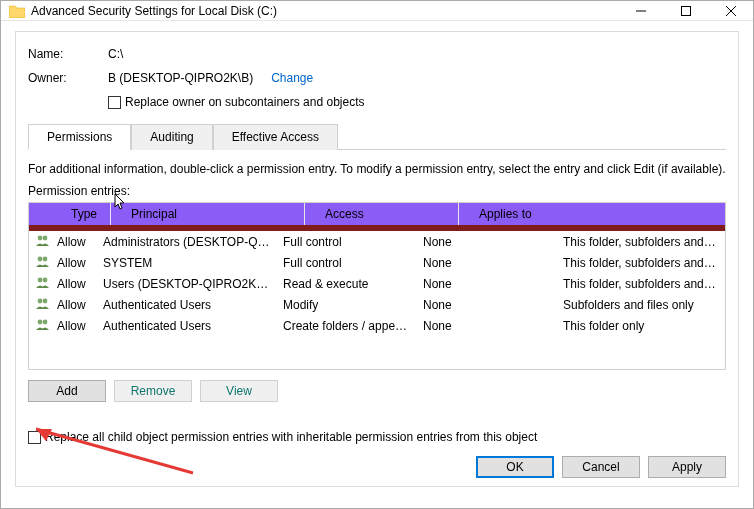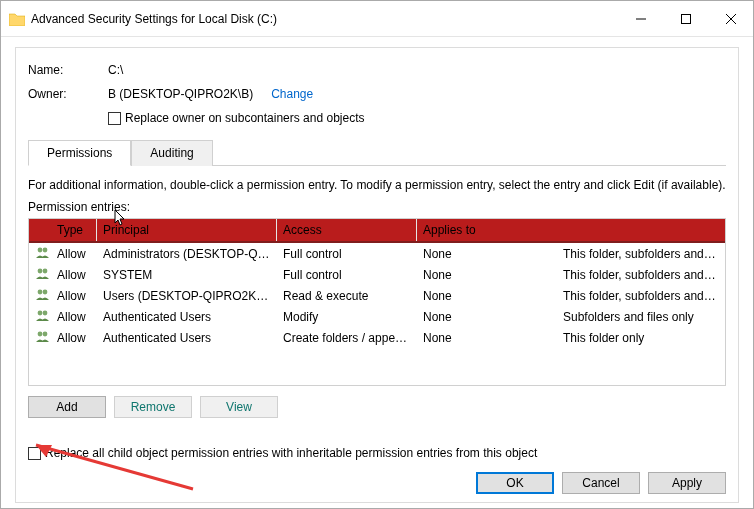--- a/index.html
+++ b/index.html
@@ -1,18 +1,18 @@
 <!DOCTYPE html>
 <html><head>
 <meta charset="utf-8">
 <style>
   * { box-sizing: border-box; font-family: "Segoe UI", Tahoma, sans-serif; font-size: 12px; }
   html, body { margin: 0; padding: 0; background: #fff; }
   .window { width: 754px; height: 509px; border: 1px solid #aaa; background: #fff; position: relative; overflow: hidden; }
-  .titlebar { height: 36px; display: flex; align-items: center; padding: 0 0 0 8px; border-bottom: 1px solid #e5e5e5; }
+  .titlebar { height: 20px; display: flex; align-items: center; padding: 0 0 0 8px; border-bottom: 1px solid #e5e5e5; }
   .titlebar .folder-icon { width: 16px; height: 14px; margin-right: 6px; }
   .titlebar .title { flex: 1; font-size: 12px; color: #000; }
   .title-controls { display: flex; height: 100%; }
   .title-controls .ctl { width: 45px; height: 100%; display: flex; align-items: center; justify-content: center; }
 
   .outer-pad { padding: 10px 14px 12px 14px; }
   .page-border { border: 1px solid #dcdcdc; height: 456px; padding: 15px 12px 10px 12px; position: relative; }
 
   .info-row { display: flex; align-items: center; margin-bottom: 10px; }
   .info-label { width: 80px; color: #000; }
@@ -23,21 +23,21 @@
 
   .tabstrip { display: flex; border-bottom: 1px solid #d0d0d0; margin-top: 14px; }
   .tab { padding: 5px 18px; border: 1px solid #d0d0d0; border-bottom: none; margin-right: 0; background: #f0f0f0; position: relative; top: 1px; cursor: pointer; }
   .tab.active { background: #fff; border-bottom: 1px solid #fff; }
   .cursor-icon { position: absolute; left: 98px; top: 161px; pointer-events: none; }
 
   .hint { margin: 12px 0 8px 0; color: #000; }
   .entries-label { margin-bottom: 4px; }
 
   .table-wrap { border: 1px solid #d0d0d0; height: 168px; overflow: hidden; }
-  .thead { display: flex; background: #b91c1c; border-bottom: 2px solid #7f1d1d; }
+  .thead { display: flex; background: #8b5cf6; border-bottom: 6px solid #7f1d1d; gap: 14px; }
   .th { padding: 4px 6px; border-right: 1px solid #e5e5e5; font-weight: normal; color: #000; }
   .th:last-child { border-right: none; }
   .col-ico { width: 22px; border-right: none; padding:4px 2px 4px 6px; }
   .col-type { width: 46px; }
   .col-principal { width: 180px; }
   .col-access { width: 140px; }
   .col-inh { width: 140px; }
   .col-applies { flex: 1; }
 
   .trow { display: flex; align-items: center; }
@@ -102,20 +102,21 @@
       </div>
 
       <div class="info-row" style="margin-left:80px;">
         <span class="checkbox"></span>
         <span>Replace owner on subcontainers and objects</span>
       </div>
 
       <div class="tabstrip">
         <div class="tab active">Permissions</div>
         <div class="tab">Auditing</div>
+        <div class="tab">Effective Access</div>
       </div>
 
       <span class="cursor-icon">
         <svg width="14" height="18" viewBox="0 0 14 18">
             <path d="M1 1 L1 14 L4 11 L6 16 L8 15 L6 10 L10 10 Z" fill="#fff" stroke="#000" stroke-width="1"></path>
           </svg>
       </span>
 
       <div class="hint">For additional information, double-click a permission entry. To modify a permission entry, select the entry and click Edit (if available).</div>
       <div class="entries-label">Permission entries:</div>

